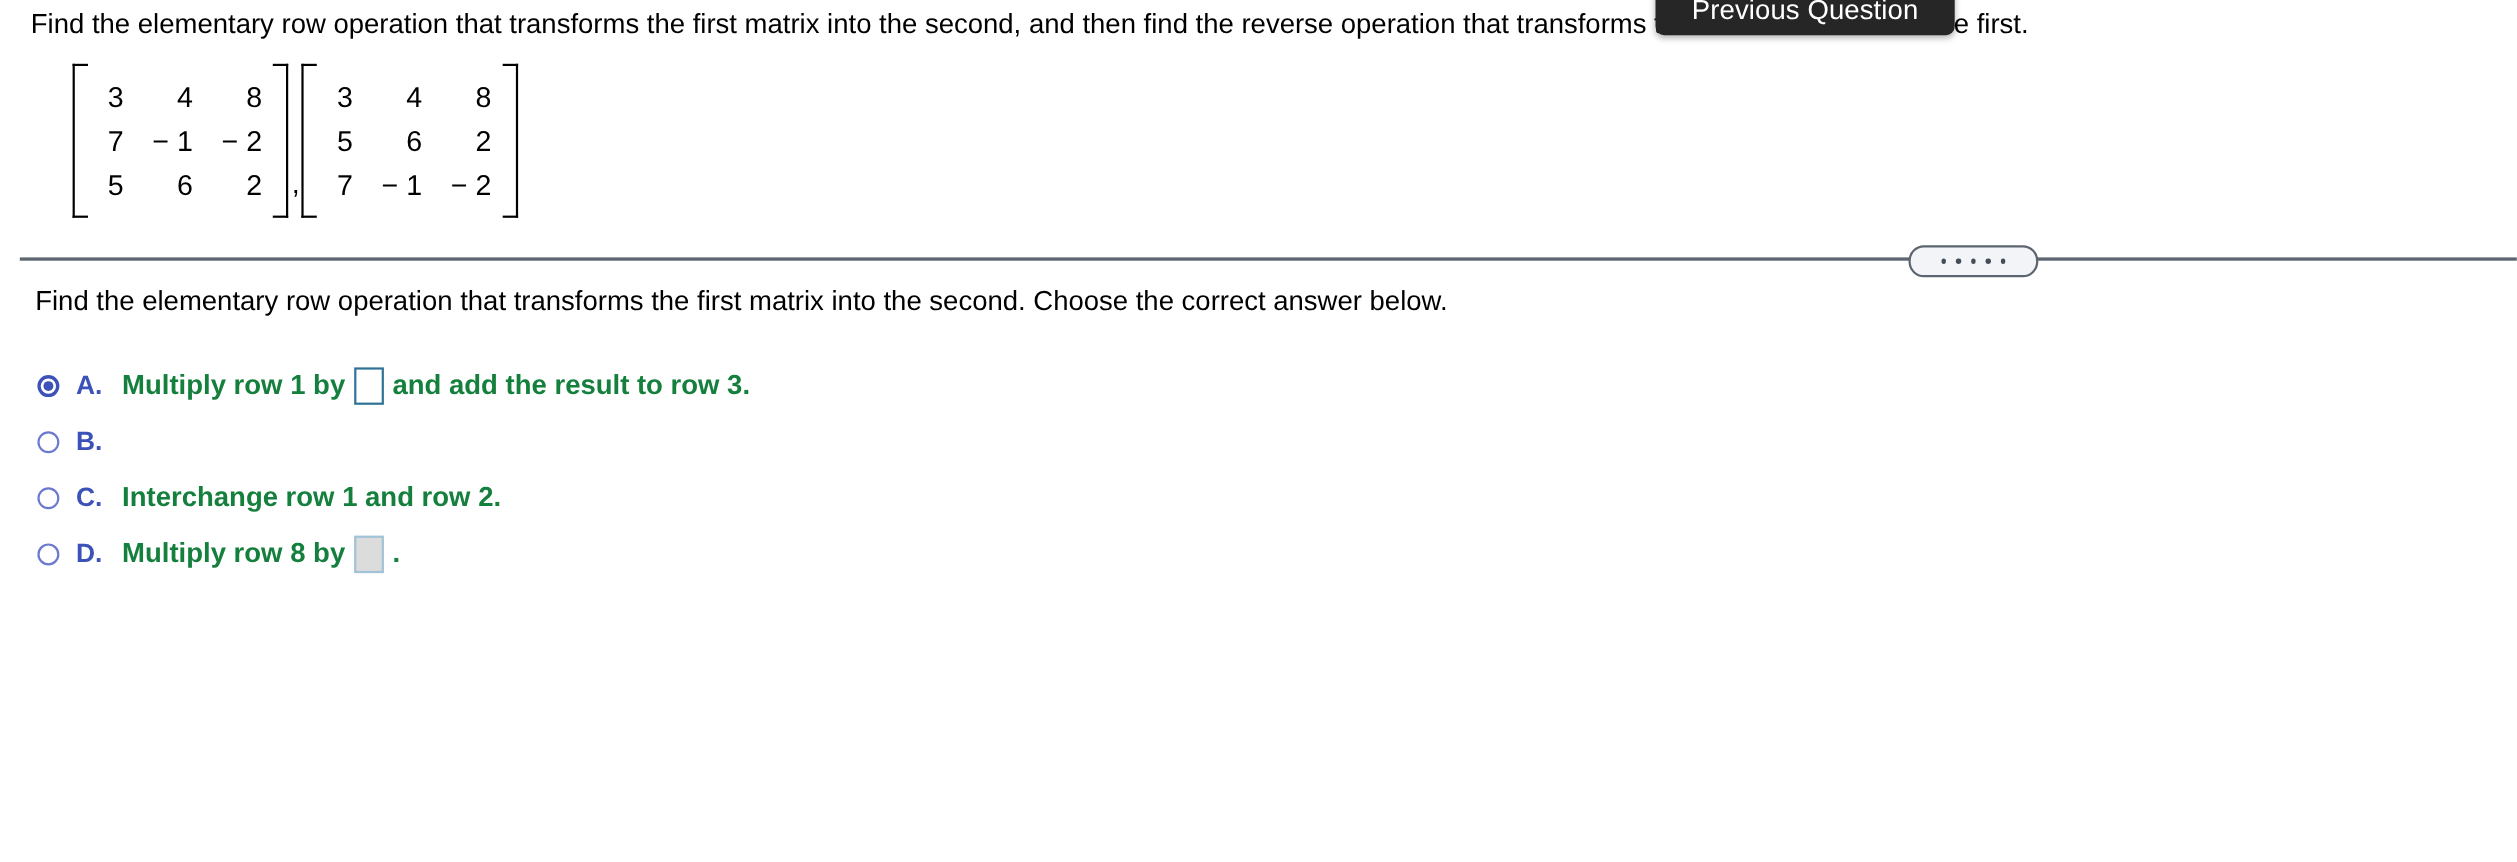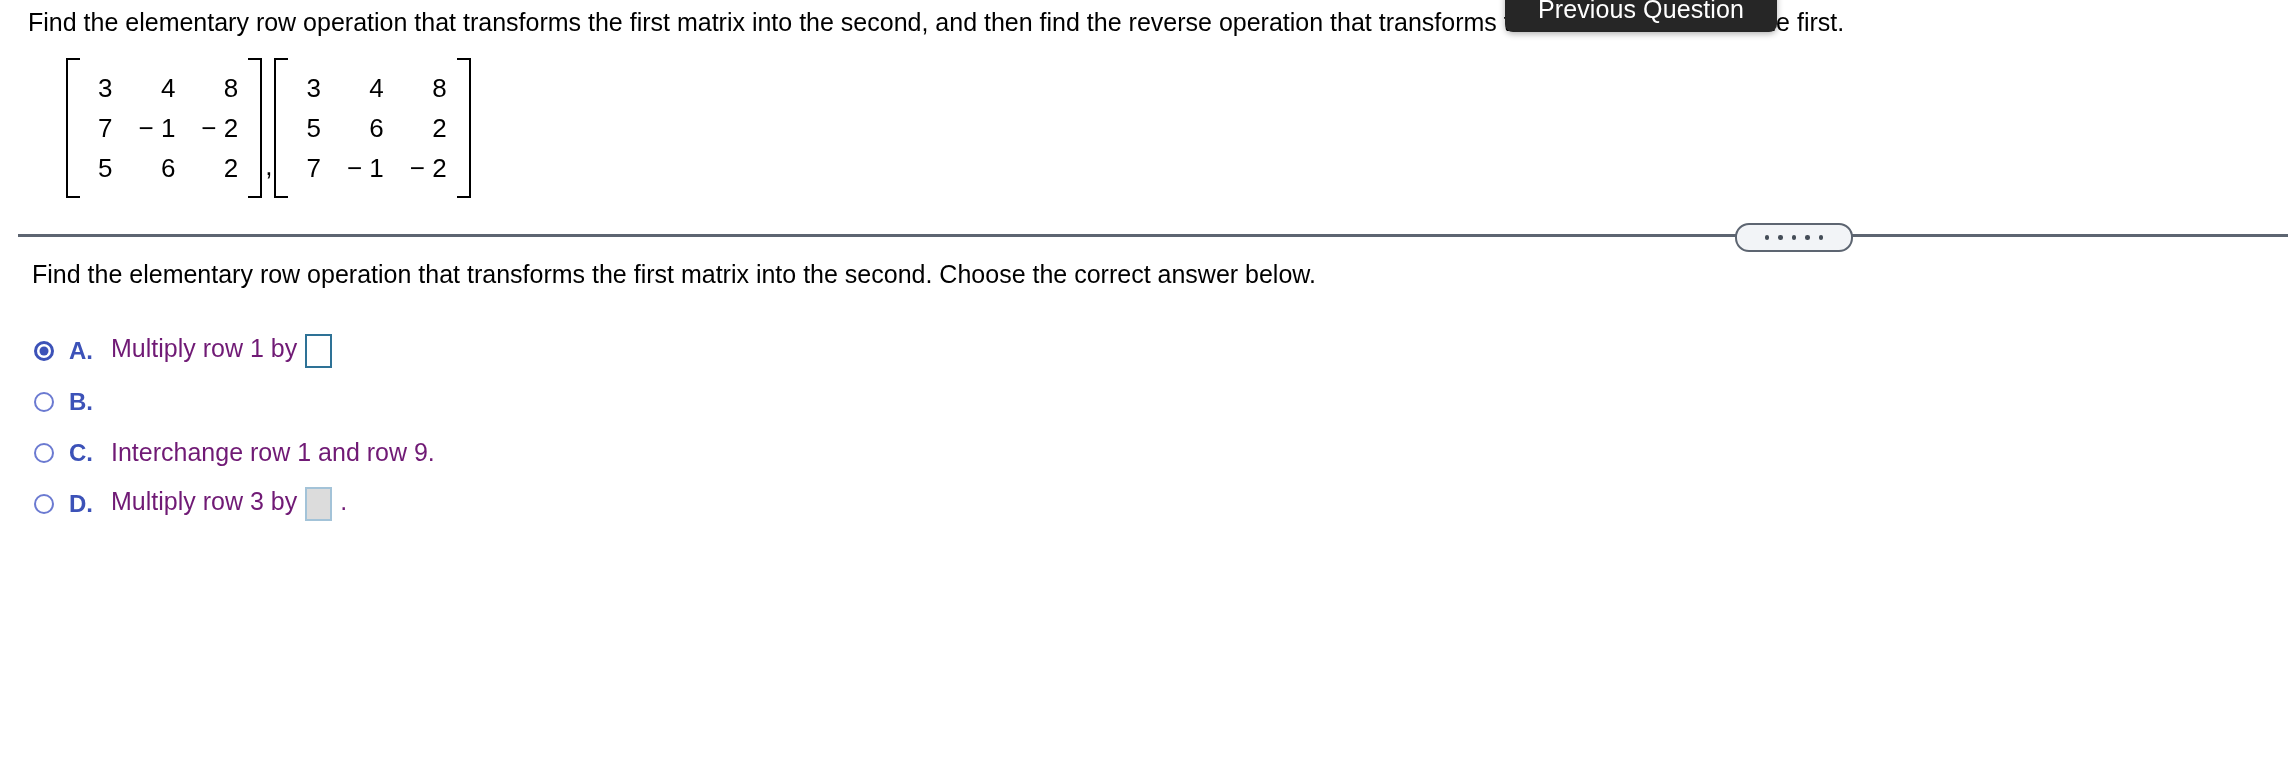--- a/index.html
+++ b/index.html
@@ -189,23 +189,25 @@
   .opt-letter {
     flex: 0 0 auto;
     font-size: 24px;
     font-weight: bold;
     color: #3c52b8;
     margin-right: 18px;
     white-space: nowrap;
   }
   .opt-text {
     font-size: 25px;
-    color: #701a75;
+    color: #15803d;
     white-space: nowrap;
     display: flex;
+    align-items: center;
+    font-weight: bold;
   }
   .opt-text .seg { white-space: pre; }
   .answer-box {
     display: inline-block;
     width: 27px;
     height: 34px;
     border: 2.5px solid #2e7296;
     background: #ffffff;
     box-sizing: border-box;
     margin: 0 8px;
@@ -292,35 +294,36 @@
 
 <div class="prompt">Find the elementary row operation that transforms the first matrix into the second. Choose the correct answer below.</div>
 
 <div class="options" id="options-list">
     <div class="option">
       <span class="radio selected"></span>
       <span class="opt-letter">A.</span>
       <span class="opt-text">
         <span class="seg">Multiply row 1 by</span>
         <span class="answer-box"></span>
+        <span class="seg">and add the result to row 3.</span>
       </span>
     </div>
     <div class="option">
       <span class="radio"></span>
       <span class="opt-letter">B.</span>
     </div>
     <div class="option">
       <span class="radio"></span>
       <span class="opt-letter">C.</span>
       <span class="opt-text">
-        <span class="seg">Interchange row 1 and row 9.</span>
+        <span class="seg">Interchange row 1 and row 2.</span>
       </span>
     </div>
     <div class="option">
       <span class="radio"></span>
       <span class="opt-letter">D.</span>
       <span class="opt-text">
-        <span class="seg">Multiply row 3 by</span>
+        <span class="seg">Multiply row 8 by</span>
         <span class="answer-box disabled"></span>
         <span class="seg">.</span>
       </span>
     </div>
   </div>
 
 </body></html>

